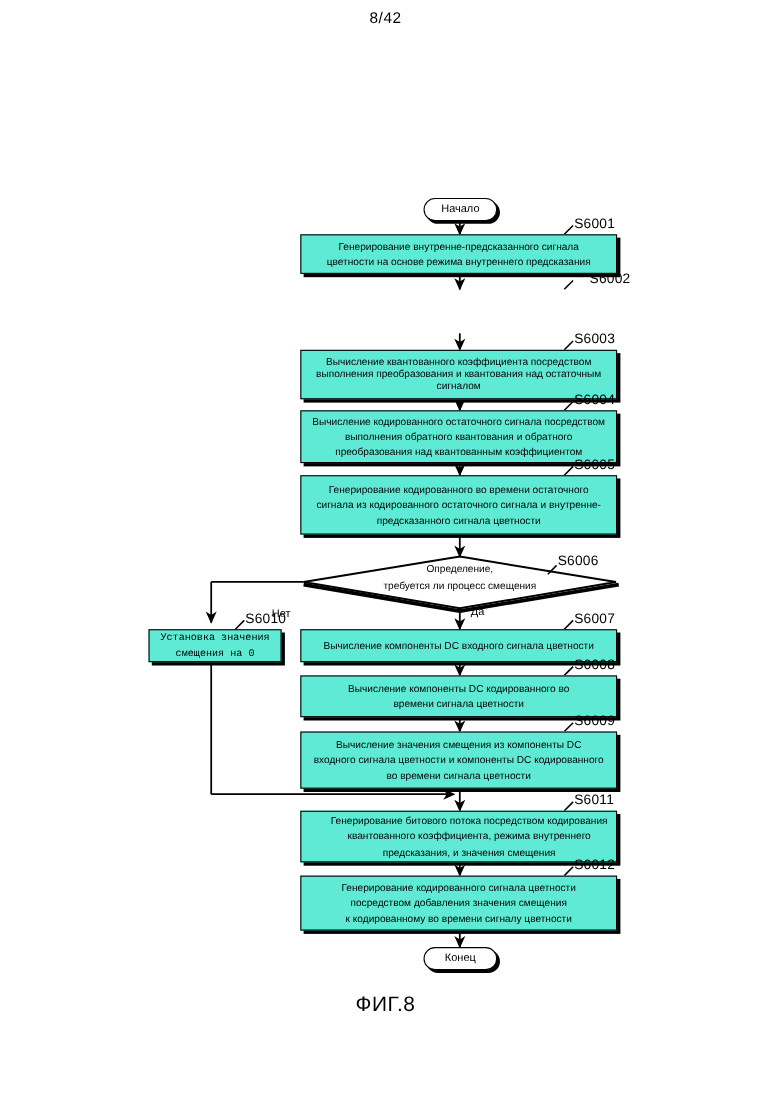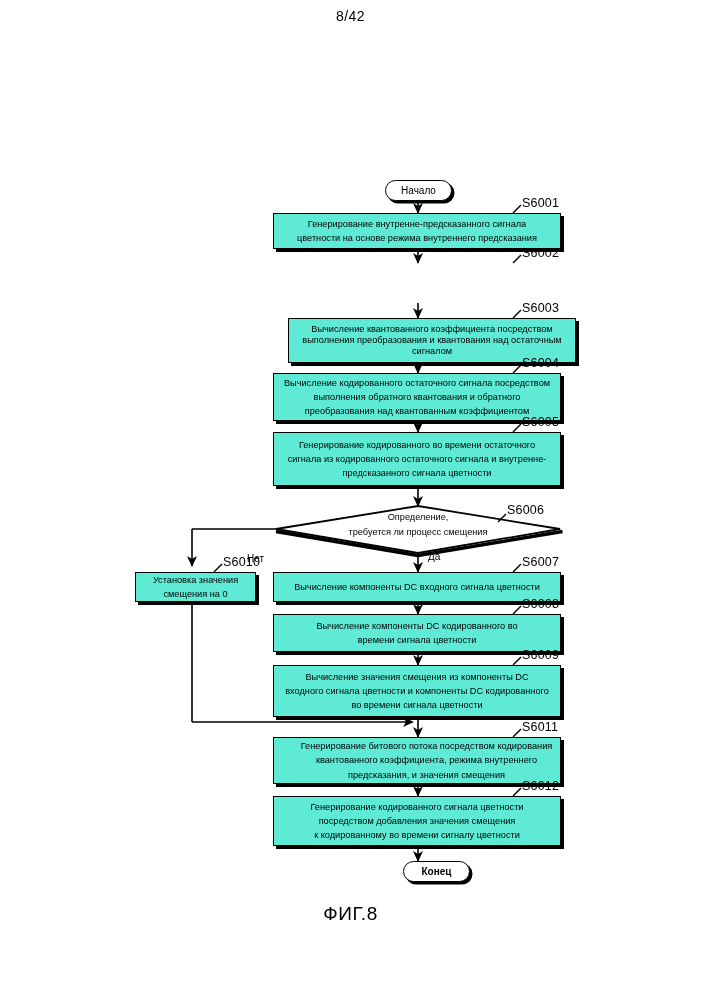--- a/index.html
+++ b/index.html
@@ -199,24 +199,24 @@
   <div class="term" style="left:385px; top:180px; width:67px; height:21px;">
     <span>Начало</span>
   </div>
 
   <div class="steptag" style="left:522px; top:196px;">S6001</div>
   <div class="proc" style="left:273px; top:213px; width:288px; height:36px;">
     <span class="ln">Генерирование внутренне-предсказанного сигнала</span>
     <span class="ln">цветности на основе режима внутреннего предсказания</span>
   </div>
 
-  <div class="steptag" style="left:522px; top:246px;">S6002</div>
+  <div class="steptag" style="left:536px; top:246px;">S6002</div>
 
   <div class="steptag" style="left:522px; top:301px;">S6003</div>
-  <div class="proc tight" style="left:288px; top:318px; width:288px; height:45px;">
+  <div class="proc tight" style="left:273px; top:318px; width:288px; height:45px;">
     <span class="ln">Вычисление квантованного коэффициента посредством</span>
     <span class="ln">выполнения преобразования и квантования над остаточным</span>
     <span class="ln">сигналом</span>
   </div>
 
   <div class="steptag" style="left:522px; top:356px;">S6004</div>
   <div class="proc" style="left:273px; top:373px; width:288px; height:48px;">
     <span class="ln">Вычисление кодированного остаточного сигнала посредством</span>
     <span class="ln">выполнения обратного квантования и обратного</span>
     <span class="ln">преобразования над квантованным коэффициентом</span>
@@ -232,21 +232,21 @@
   <div class="steptag" style="left:507px; top:503px;">S6006</div>
   <div class="decision-wrap" style="left:276px; top:510px; width:284px;">
     <div class="decision-label" style="top:0px;">Определение,</div>
     <div class="decision-label" style="top:15px;">требуется ли процесс смещения</div>
   </div>
 
   <div class="branch-label" style="left:247px; top:526px;margin-top:27px;">Нет</div>
   <div class="branch-label" style="left:428px; top:551px;">Да</div>
 
   <div class="steptag" style="left:223px; top:555px;">S6010</div>
-  <div class="proc" style="left:135px; top:572px; width:121px; height:30px;">
+  <div class="proc" style="left:135px; top:572px; width:121px; height:30px;font-family:Liberation Mono, monospace;">
     <span class="ln">Установка значения</span>
     <span class="ln">смещения на 0</span>
   </div>
 
   <div class="steptag" style="left:522px; top:555px;">S6007</div>
   <div class="proc" style="left:273px; top:572px; width:288px; height:30px;">
     <span class="ln">Вычисление компоненты DC входного сигнала цветности</span>
   </div>
 
   <div class="steptag" style="left:522px; top:597px;">S6008</div>
@@ -269,19 +269,19 @@
     <span class="ln">предсказания, и значения смещения</span>
   </div>
 
   <div class="steptag" style="left:522px; top:779px;">S6012</div>
   <div class="proc" style="left:273px; top:796px; width:288px; height:50px;">
     <span class="ln">Генерирование кодированного сигнала цветности</span>
     <span class="ln">посредством добавления значения смещения</span>
     <span class="ln">к кодированному во времени сигналу цветности</span>
   </div>
 
-  <div class="term" style="left:403px; top:861px; width:67px; height:21px;font-weight:bold;">
+  <div class="term" style="left:385px; top:861px; width:67px; height:21px;">
     <span>Конец</span>
   </div>
 
   <div class="fig-caption">ФИГ.8</div>
 
 </div>
 
 </body></html>

